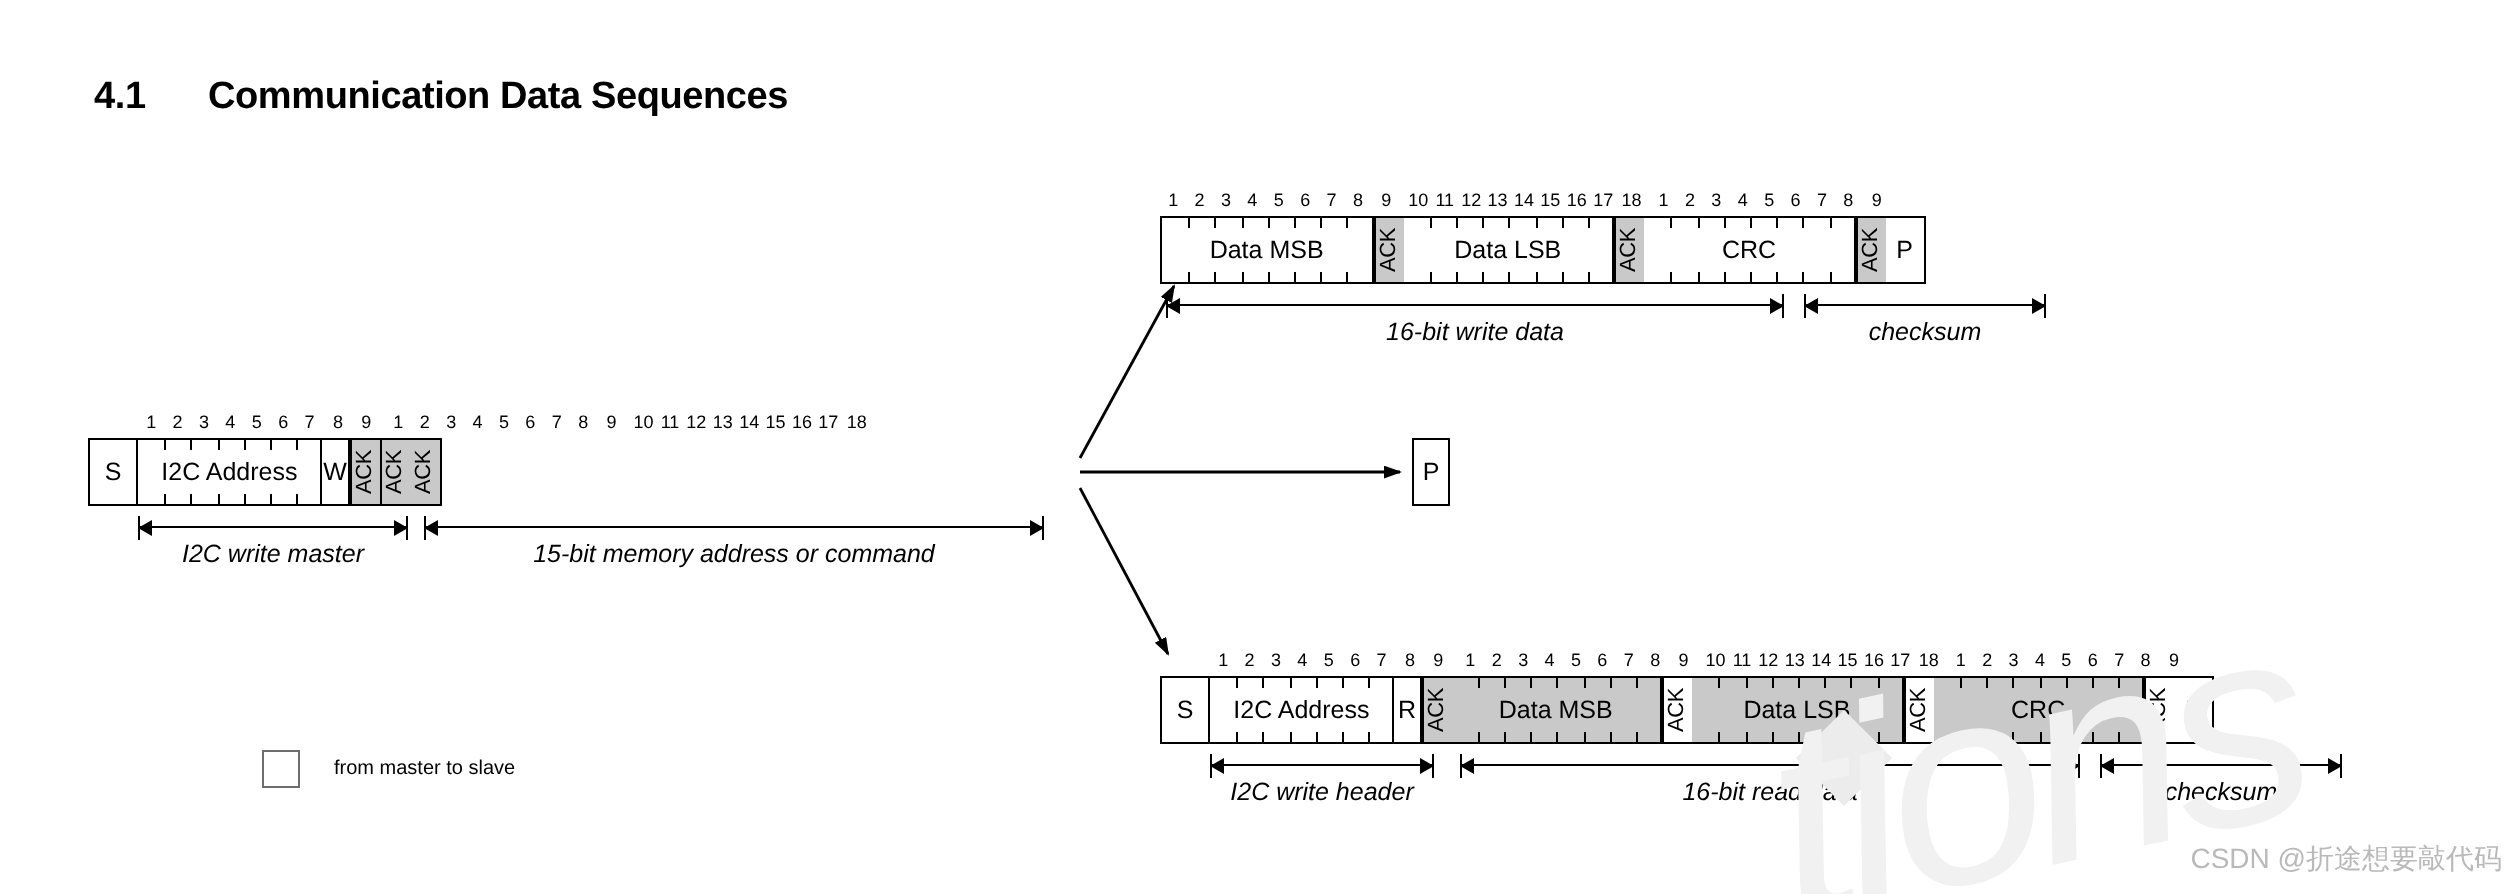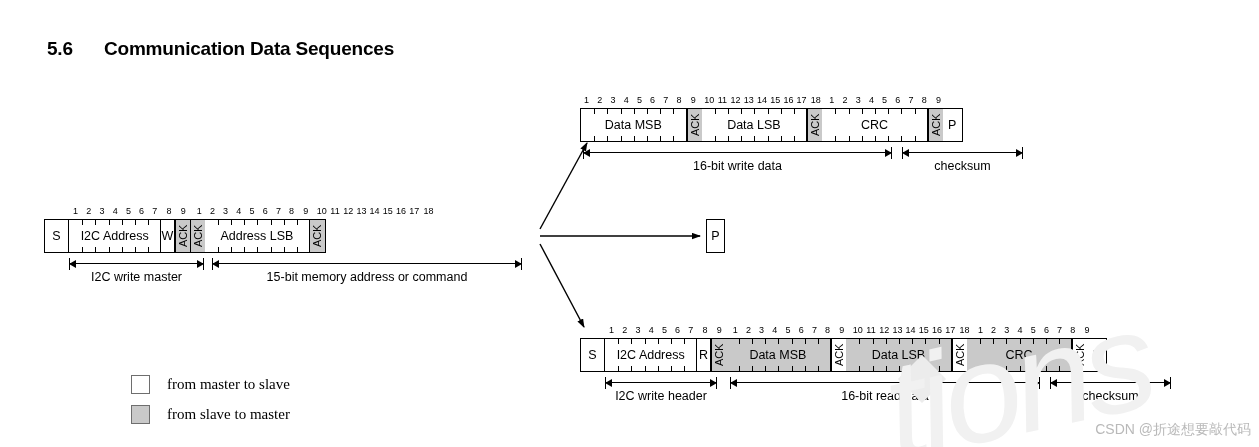--- a/index.html
+++ b/index.html
@@ -74,21 +74,21 @@
   .dim .cap.r { right: 0; }
   .dim .ah {
     position: absolute; top: 1.5px; width: 0; height: 0;
     border-top: 4px solid transparent;
     border-bottom: 4px solid transparent;
   }
   .dim .ah.l { left: 0; border-right: 7px solid #000; }
   .dim .ah.r { right: 0; border-left: 7px solid #000; }
   .dimlabel {
     position: absolute; top: 12px; width: 100%;
-    text-align: center; font-size: 12.5px; white-space: nowrap;
+    text-align: center; font-size: 12.5px; white-space: nowrap; font-style: italic;
   }
 
   
   .arrowsvg { position: absolute; left: 0; top: 0; overflow: visible; }
 
   
   .pbox {
     position: absolute; width: 19px; height: 34px;
     border: 1px solid #000; background: #fff;
     display: flex; align-items: center; justify-content: center;
@@ -100,21 +100,21 @@
   .legrow {
     display: flex; align-items: center;
     height: 27px; margin-bottom: 3px;
   }
   .legswatch {
     width: 19px; height: 19px;
     border: 1px solid #6e6e6e; background: #fff;
     margin-right: 17px; flex: 0 0 auto;
   }
   .legswatch.gray { background: #c9c9c9; }
-  .legtext { font-size: 15px; white-space: nowrap; font-family: Liberation Serif, serif; }
+  .legtext { font-size: 10px; white-space: nowrap; }
 
   
   #wm-text {
     position: absolute; right: 8px; bottom: 8px;
     font-size: 14px; color: #b9b9b9; white-space: nowrap;
   }
   #wm-ghost {
     position: absolute; right: 95px; bottom: 10px;
     font-size: 140px; color: #f1f1f1; font-style: italic;
     letter-spacing: -6px; white-space: nowrap;
@@ -124,21 +124,21 @@
   #wm-diamond {
     position: absolute; left: 905px; top: 362px;
     width: 34px; height: 34px; background: #ececec;
     transform: rotate(45deg); pointer-events: none;
   }
 </style>
 </head>
 <body>
 
 <div id="heading">
-  <span class="num">5.6</span><span>Communication Data Sequences</span>
+  <span class="num">4.1</span><span>Communication Data Sequences</span>
 </div>
 
 <svg class="arrowsvg" width="1259" height="447">
   <defs>
     <marker id="ah" markerWidth="9" markerHeight="9" refX="8" refY="3.2" orient="auto" markerUnits="userSpaceOnUse">
       <path d="M0,0 L9,3.2 L0,6.4 z" fill="#000"></path>
     </marker>
   </defs>
 
   <line x1="540" y1="229" x2="587" y2="143" stroke="#000" stroke-width="1.4" marker-end="url(#ah)"></line>
@@ -198,37 +198,20 @@
         <span class="hash b" style="left: 79.2px;"></span>
       </div>
       <div class="cell" style="width: 13.2px;">
         <span>W</span>
       </div>
       <div class="cell gray vert" style="width: 15px;">
         <span>ACK</span>
       </div>
       <div class="cell gray vert" style="width: 15px;">
         <span>ACK</span>
-      </div>
-      <div class="cell" style="width: 105.6px;">
-        <span>Address LSB</span>
-        <span class="hash t" style="left: 13.2px;"></span>
-        <span class="hash b" style="left: 13.2px;"></span>
-        <span class="hash t" style="left: 26.4px;"></span>
-        <span class="hash b" style="left: 26.4px;"></span>
-        <span class="hash t" style="left: 39.6px;"></span>
-        <span class="hash b" style="left: 39.6px;"></span>
-        <span class="hash t" style="left: 52.8px;"></span>
-        <span class="hash b" style="left: 52.8px;"></span>
-        <span class="hash t" style="left: 66px;"></span>
-        <span class="hash b" style="left: 66px;"></span>
-        <span class="hash t" style="left: 79.2px;"></span>
-        <span class="hash b" style="left: 79.2px;"></span>
-        <span class="hash t" style="left: 92.4px;"></span>
-        <span class="hash b" style="left: 92.4px;"></span>
       </div>
       <div class="cell gray vert" style="width: 15px;">
         <span>ACK</span>
       </div>
     </div>
     <div class="dim" style="left: 25px; width: 135px; top: 52px;">
       <span class="line"></span>
       <span class="cap l"></span>
       <span class="cap r"></span>
       <span class="ah l"></span>
@@ -514,21 +497,17 @@
 
 <div class="pbox" style="left:706px; top:219px;">
   <span>P</span>
 </div>
 
 <div id="legend">
   <div class="legrow">
     <span class="legswatch"></span>
     <span class="legtext">from master to slave</span>
   </div>
-  <div class="legrow">
-    <span class="legswatch gray"></span>
-    <span class="legtext">from slave to master</span>
-  </div>
 </div>
 
 <div id="wm-diamond"></div>
 <div id="wm-ghost">tions</div>
 <div id="wm-text">CSDN @折途想要敲代码</div>
 
 </body></html>

